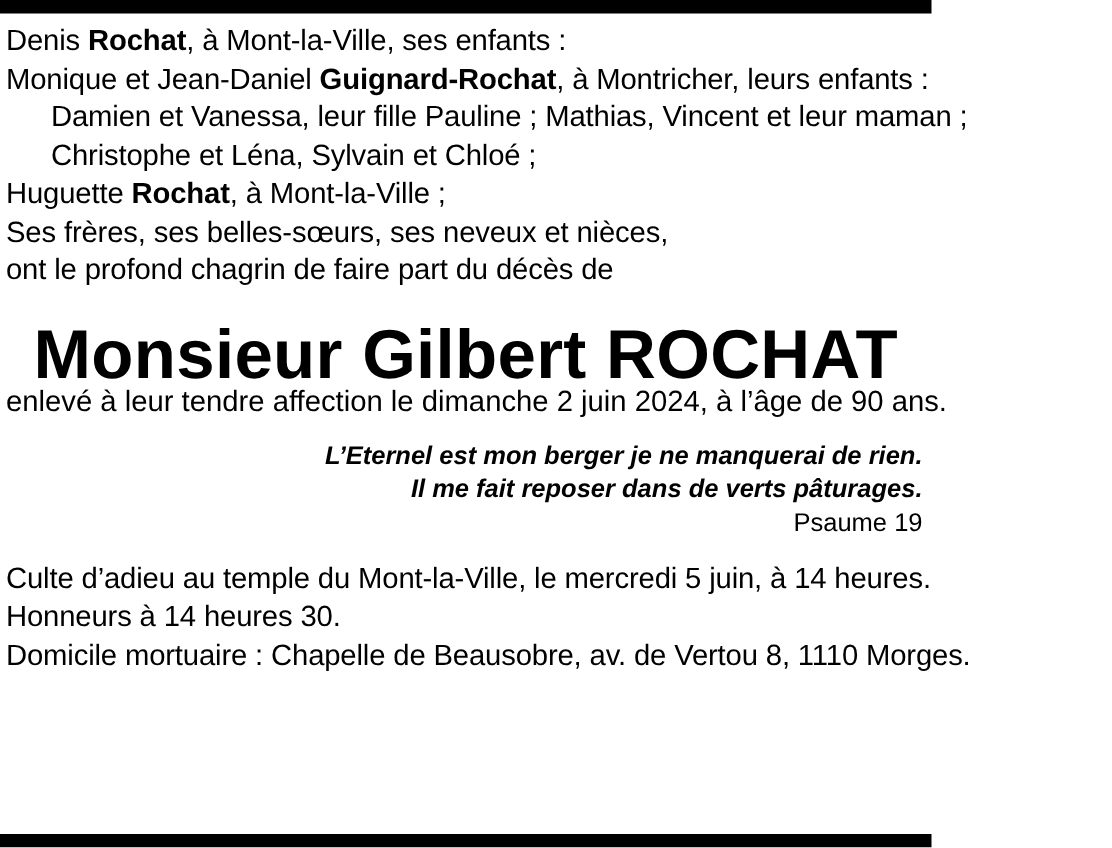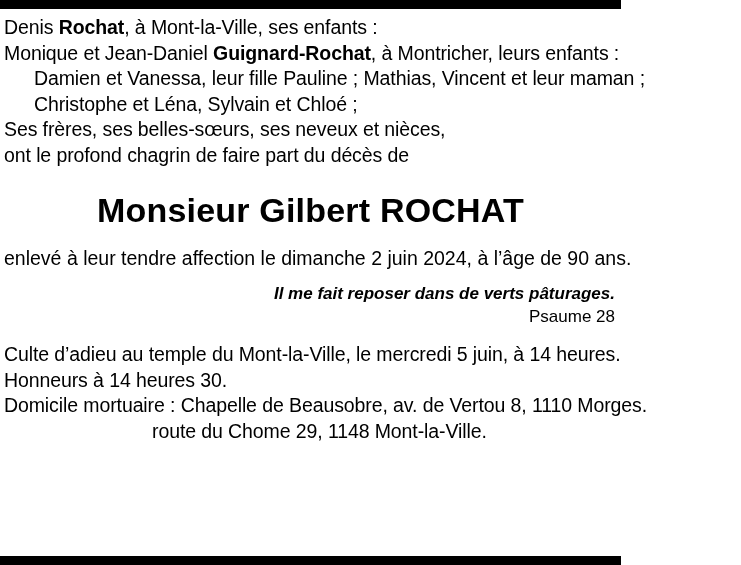--- a/index.html
+++ b/index.html
@@ -46,25 +46,24 @@
     letter-spacing: -0.1px;
   }
   .indent {
     padding-left: 30px;
   }
   .bold {
     font-weight: bold;
   }
   .deceased {
     text-align: center;
-    font-size: 34px;
+    font-size: 46px;
     font-weight: bold;
     line-height: 40px;
     margin-top: 22px;
-    margin-bottom: 16px;
     letter-spacing: 0.2px;
   }
   .after-name {
     font-size: 19.5px;
     line-height: 25px;
     white-space: pre;
   }
   .verse-block {
     margin-top: 12px;
     text-align: right;
@@ -105,39 +104,40 @@
 
     <div>
       <div class="line"><span>Denis </span><span class="bold">Rochat</span><span>, à Mont-la-Ville, ses enfants :</span></div>
 
       <div class="line"><span>Monique et Jean-Daniel </span><span class="bold">Guignard-Rochat</span><span>, à Montricher, leurs enfants :</span></div>
 
       <div class="line indent"><span>Damien et Vanessa, leur fille Pauline ; Mathias, Vincent et leur maman ;</span></div>
 
       <div class="line indent"><span>Christophe et Léna, Sylvain et Chloé ;</span></div>
 
+      <div class="line"><span>Huguette </span><span class="bold">Rochat</span><span>, à Mont-la-Ville ;</span></div>
 
       <div class="line"><span>Ses frères, ses belles-sœurs, ses neveux et nièces,</span></div>
 
       <div class="line"><span>ont le profond chagrin de faire part du décès de</span></div>
     </div>
 
     <div class="deceased">Monsieur Gilbert ROCHAT</div>
 
     <div class="after-name">enlevé à leur tendre affection le dimanche 2 juin 2024, à l’âge de 90 ans.</div>
 
     <div class="verse-block">
+      <div class="verse">L’Eternel est mon berger je ne manquerai de rien.</div>
       <div class="verse">Il me fait reposer dans de verts pâturages.</div>
-      <div class="psalm">Psaume 28</div>
+      <div class="psalm">Psaume 19</div>
     </div>
 
     <div class="details">
       <div class="line">Culte d’adieu au temple du Mont-la-Ville, le mercredi 5 juin, à 14 heures.</div>
       <div class="line">Honneurs à 14 heures 30.</div>
       <div class="line">Domicile mortuaire : Chapelle de Beausobre, av. de Vertou 8, 1110 Morges.</div>
-      <div class="line indent2">route du Chome 29, 1148 Mont-la-Ville.</div>
     </div>
 
   </div>
 
   <div class="rule-bottom"></div>
 
 </div>
 
 </body></html>

